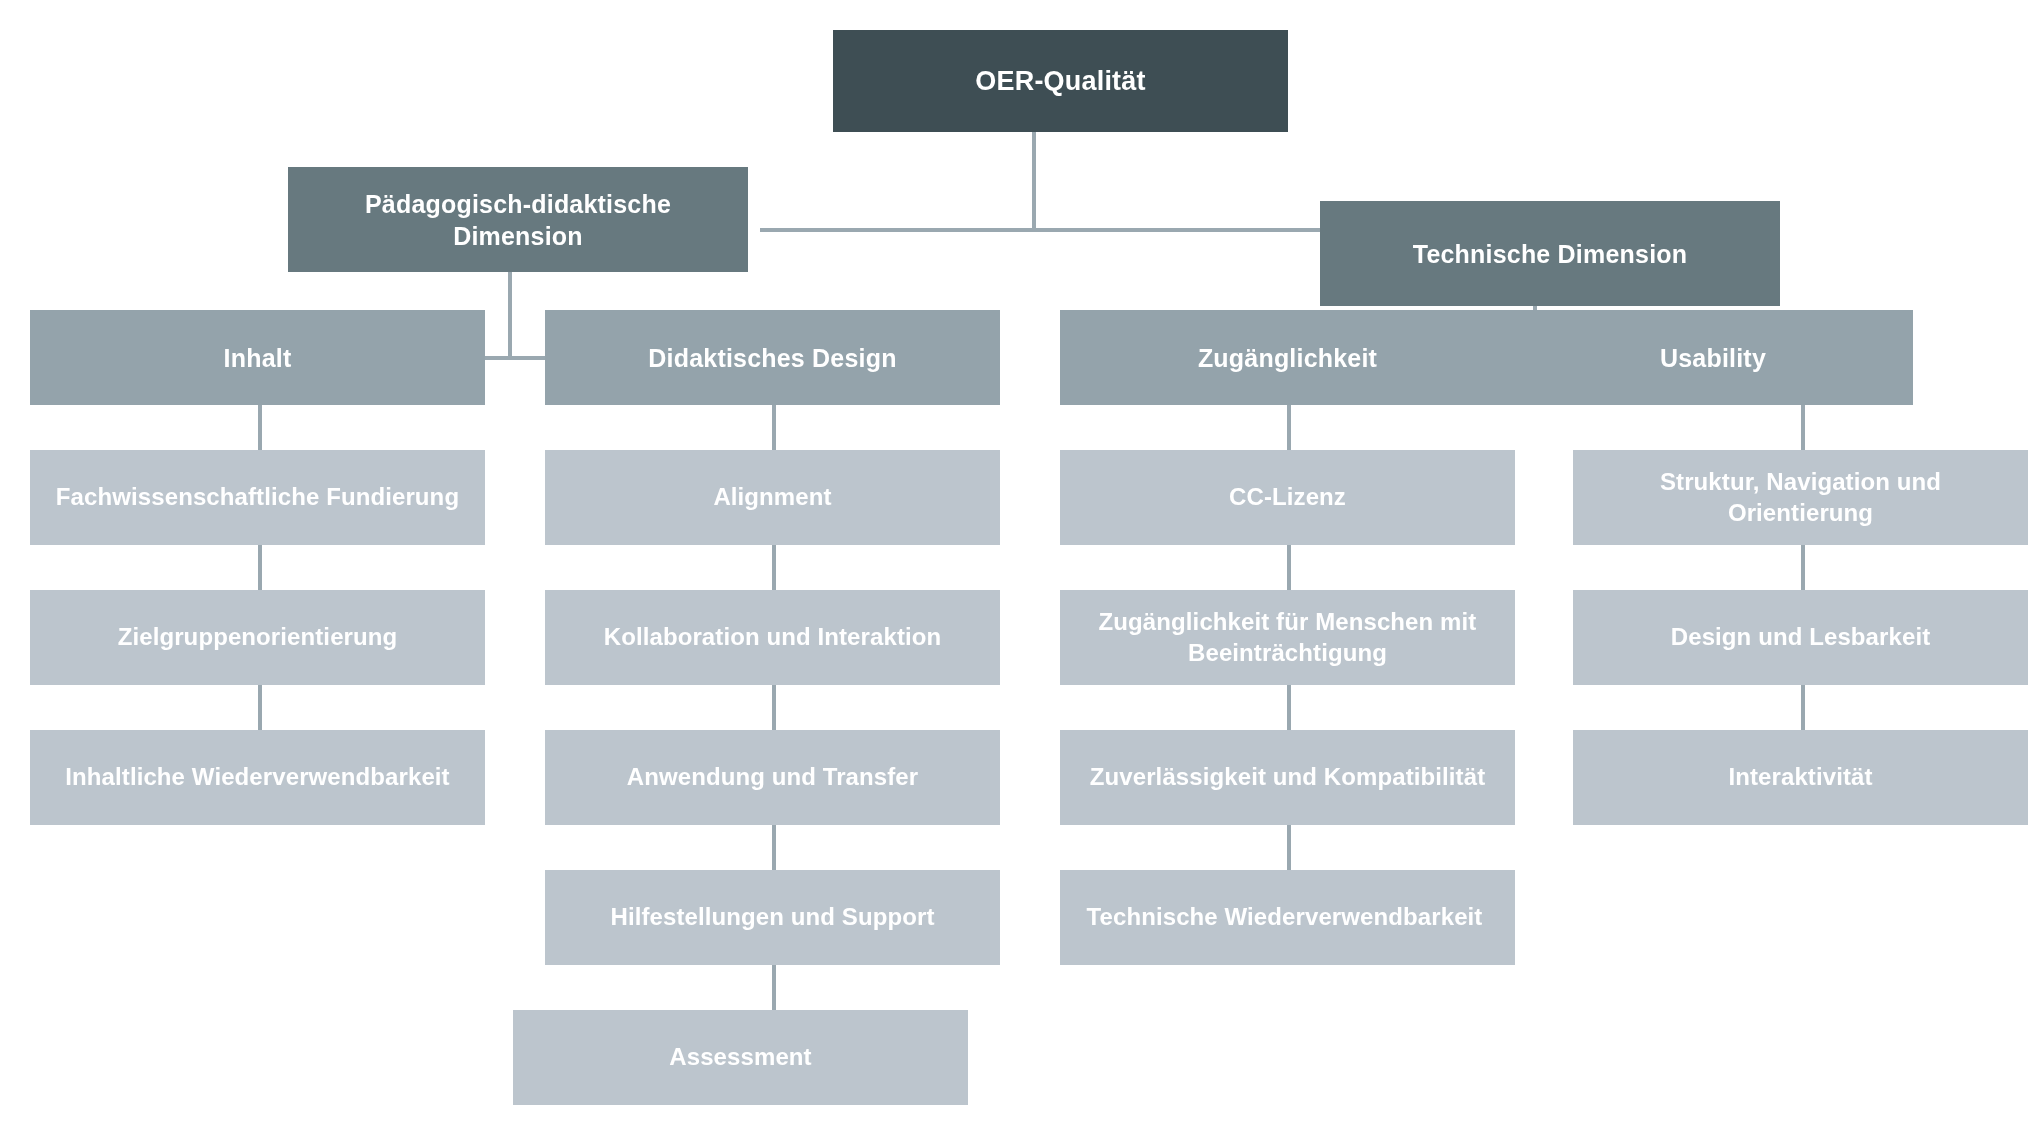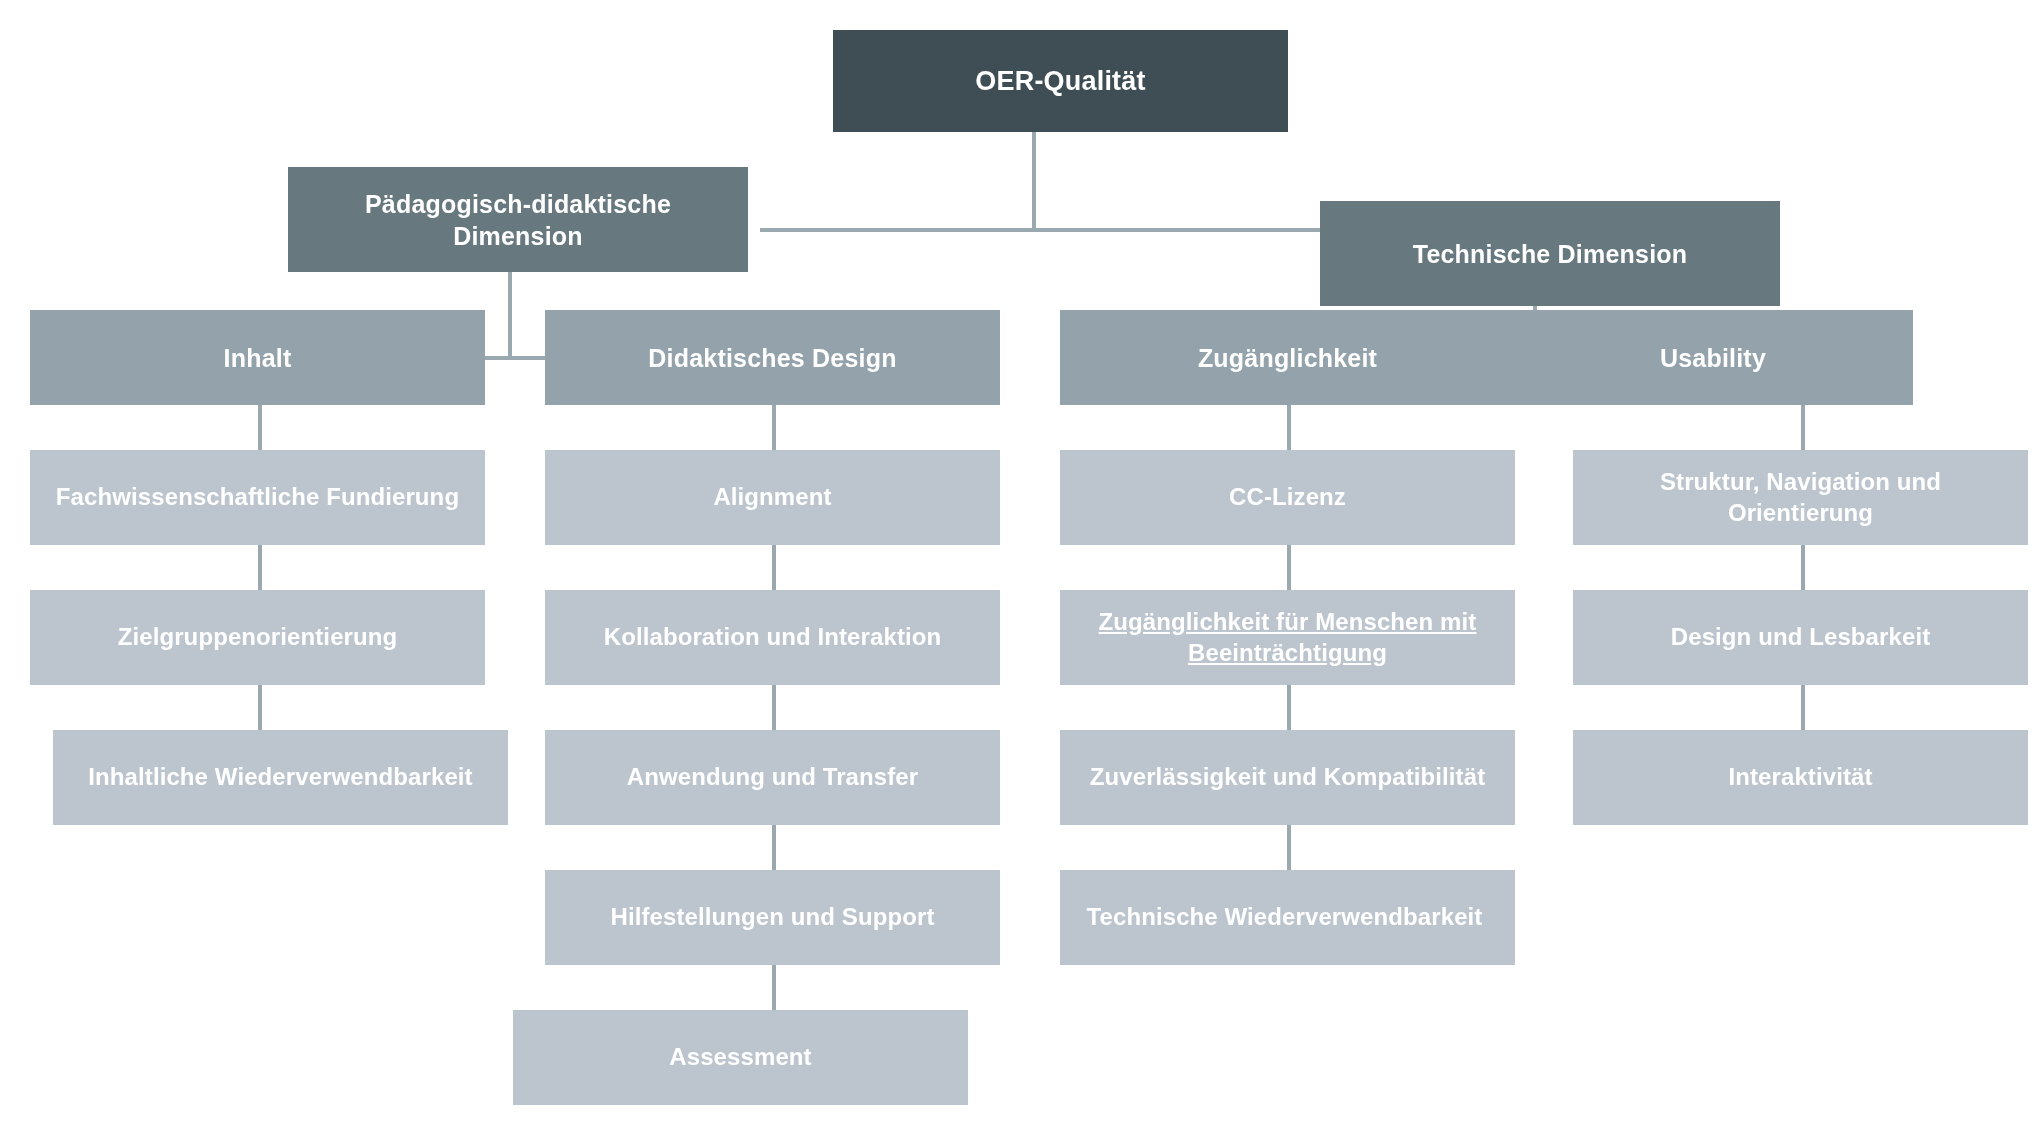--- a/index.html
+++ b/index.html
@@ -83,21 +83,21 @@
   <div class="node lvl-cat" style="left:1513px; top:310px; width:400px; height:95px;">
     <span>Usability</span>
   </div>
 
   <div class="node lvl-leaf" style="left:30px; top:450px; width:455px; height:95px;">
     <span>Fachwissenschaftliche Fundierung</span>
   </div>
   <div class="node lvl-leaf" style="left:30px; top:590px; width:455px; height:95px;">
     <span>Zielgruppenorientierung</span>
   </div>
-  <div class="node lvl-leaf" style="left:30px; top:730px; width:455px; height:95px;margin-left:23px;">
+  <div class="node lvl-leaf" style="left:30px; top:730px; width:455px; height:95px;">
     <span>Inhaltliche Wiederverwendbarkeit</span>
   </div>
 
   <div class="node lvl-leaf" style="left:545px; top:450px; width:455px; height:95px;">
     <span>Alignment</span>
   </div>
   <div class="node lvl-leaf" style="left:545px; top:590px; width:455px; height:95px;">
     <span>Kollaboration und Interaktion</span>
   </div>
   <div class="node lvl-leaf" style="left:545px; top:730px; width:455px; height:95px;">
@@ -106,21 +106,21 @@
   <div class="node lvl-leaf" style="left:545px; top:870px; width:455px; height:95px;">
     <span>Hilfestellungen und Support</span>
   </div>
   <div class="node lvl-leaf" style="left:513px; top:1010px; width:455px; height:95px;">
     <span>Assessment</span>
   </div>
 
   <div class="node lvl-leaf" style="left:1060px; top:450px; width:455px; height:95px;">
     <span>CC-Lizenz</span>
   </div>
-  <div class="node lvl-leaf" style="left:1060px; top:590px; width:455px; height:95px;text-decoration:underline;">
+  <div class="node lvl-leaf" style="left:1060px; top:590px; width:455px; height:95px;">
     <span>Zugänglichkeit für Menschen mit Beeinträchtigung</span>
   </div>
   <div class="node lvl-leaf" style="left:1060px; top:730px; width:455px; height:95px;">
     <span>Zuverlässigkeit und Kompatibilität</span>
   </div>
   <div class="node lvl-leaf" style="left:1060px; top:870px; width:455px; height:95px;padding-left:8px;">
     <span>Technische Wiederverwendbarkeit</span>
   </div>
 
   <div class="node lvl-leaf" style="left:1573px; top:450px; width:455px; height:95px;">

